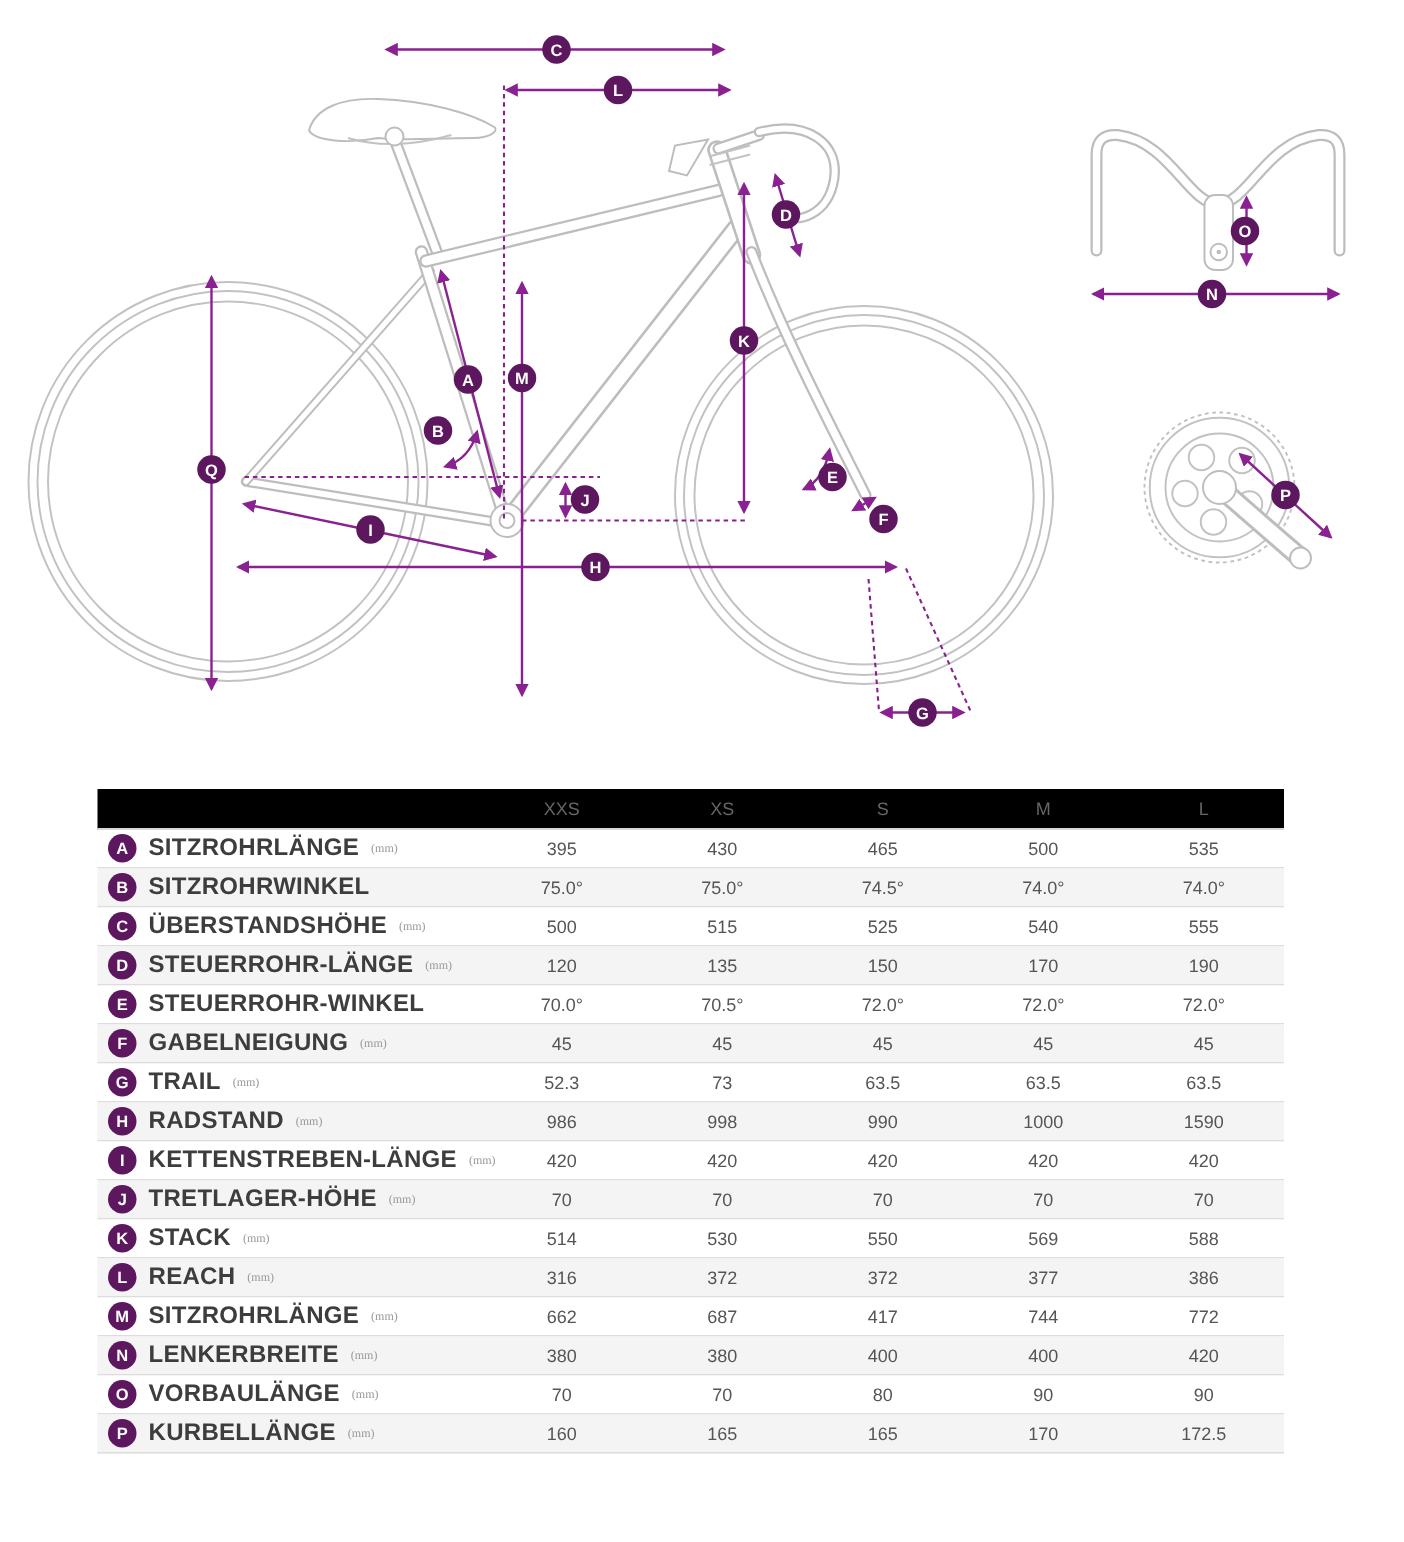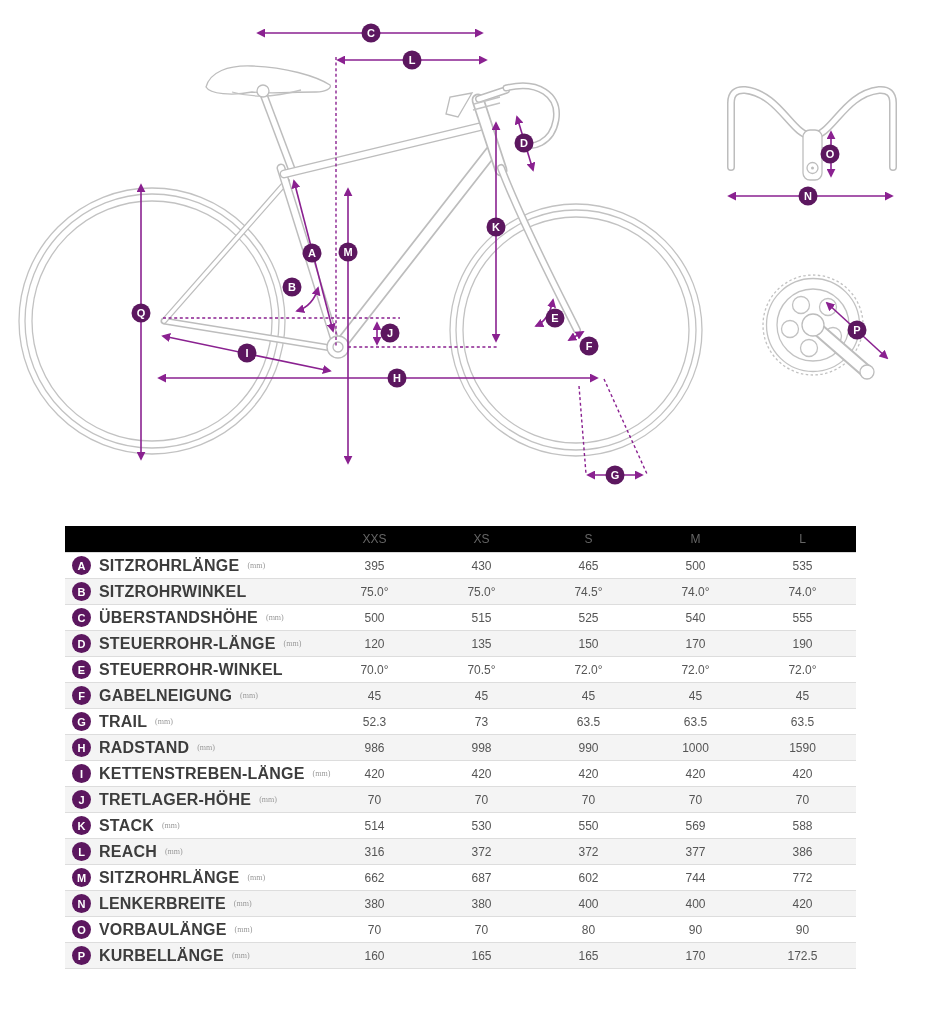--- a/index.html
+++ b/index.html
@@ -363,21 +363,21 @@
           <div class="vcell">386</div>
         </div>
         <div class="trow">
           <div class="label-cell">
             <span class="badge">M</span>
             <span class="rlabel">SITZROHRLÄNGE</span>
             <span class="runit">(mm)</span>
           </div>
           <div class="vcell">662</div>
           <div class="vcell">687</div>
-          <div class="vcell">602</div>
+          <div class="vcell">417</div>
           <div class="vcell">744</div>
           <div class="vcell">772</div>
         </div>
         <div class="trow alt">
           <div class="label-cell">
             <span class="badge">N</span>
             <span class="rlabel">LENKERBREITE</span>
             <span class="runit">(mm)</span>
           </div>
           <div class="vcell">380</div>

